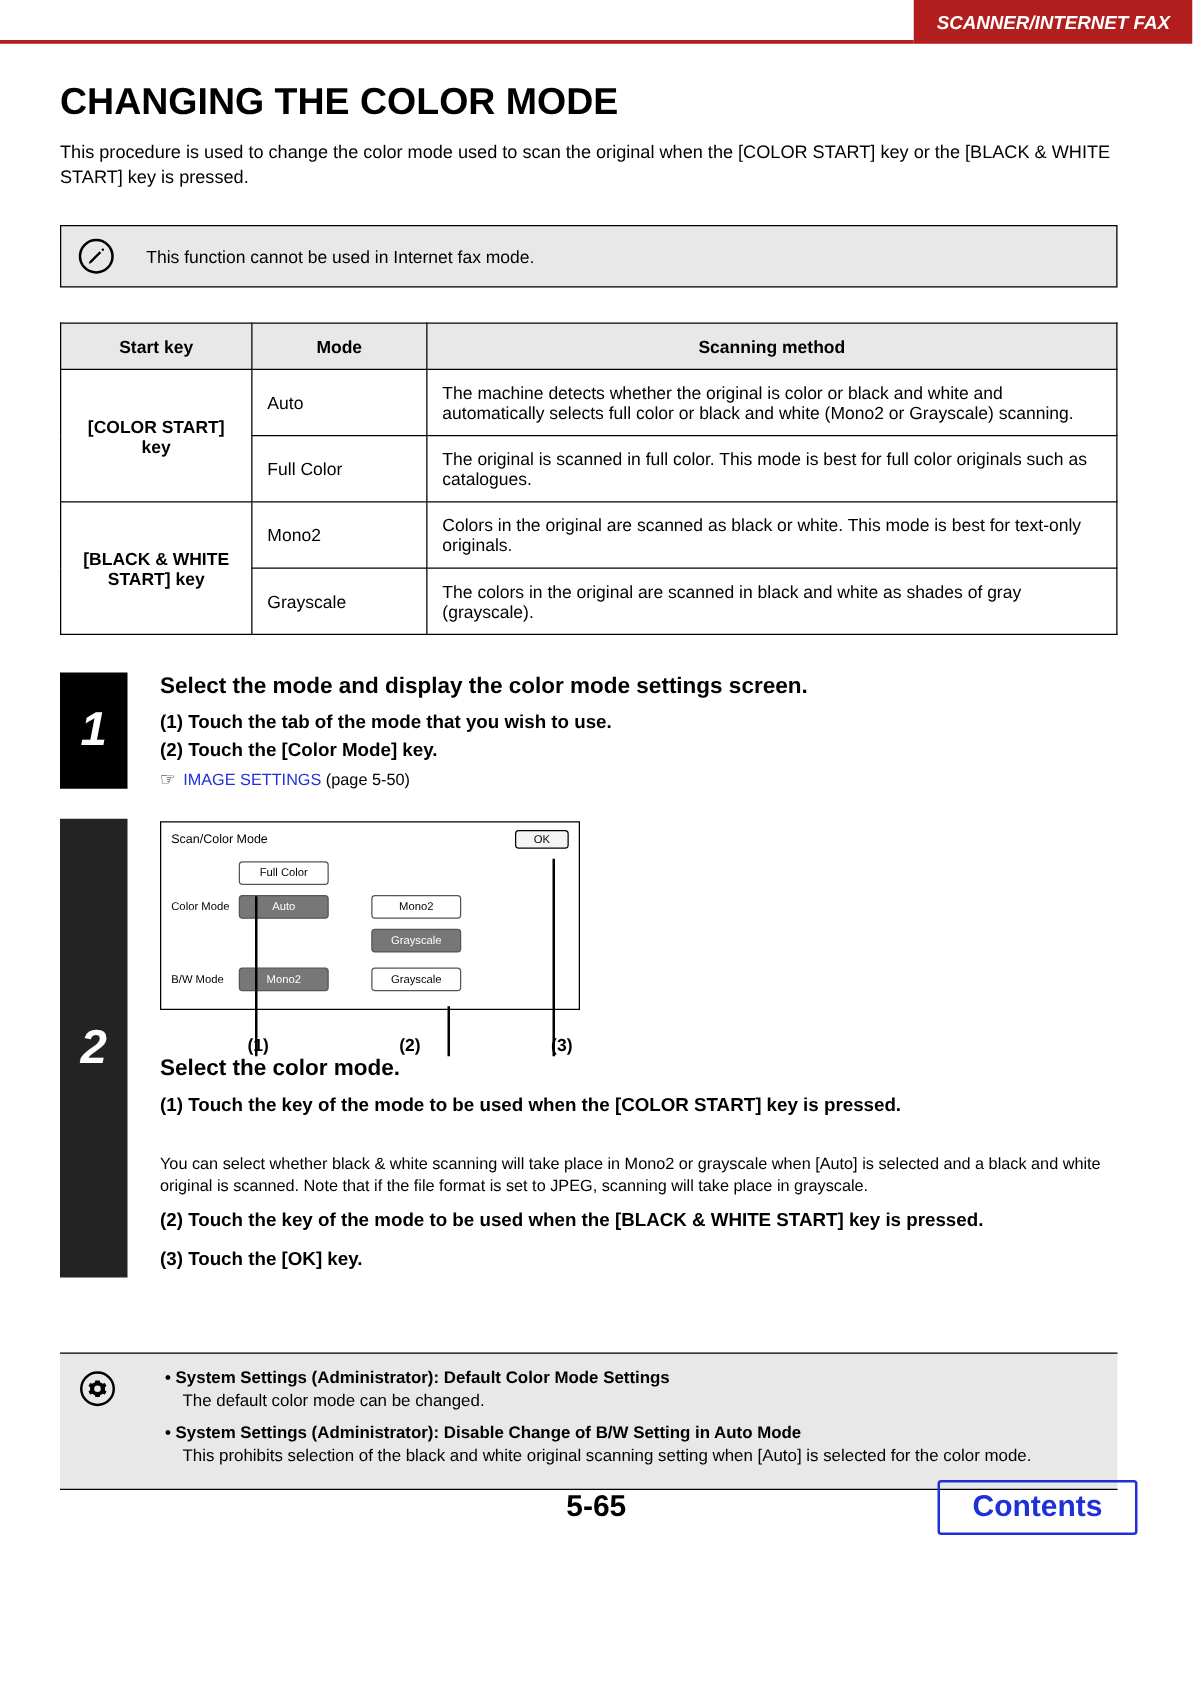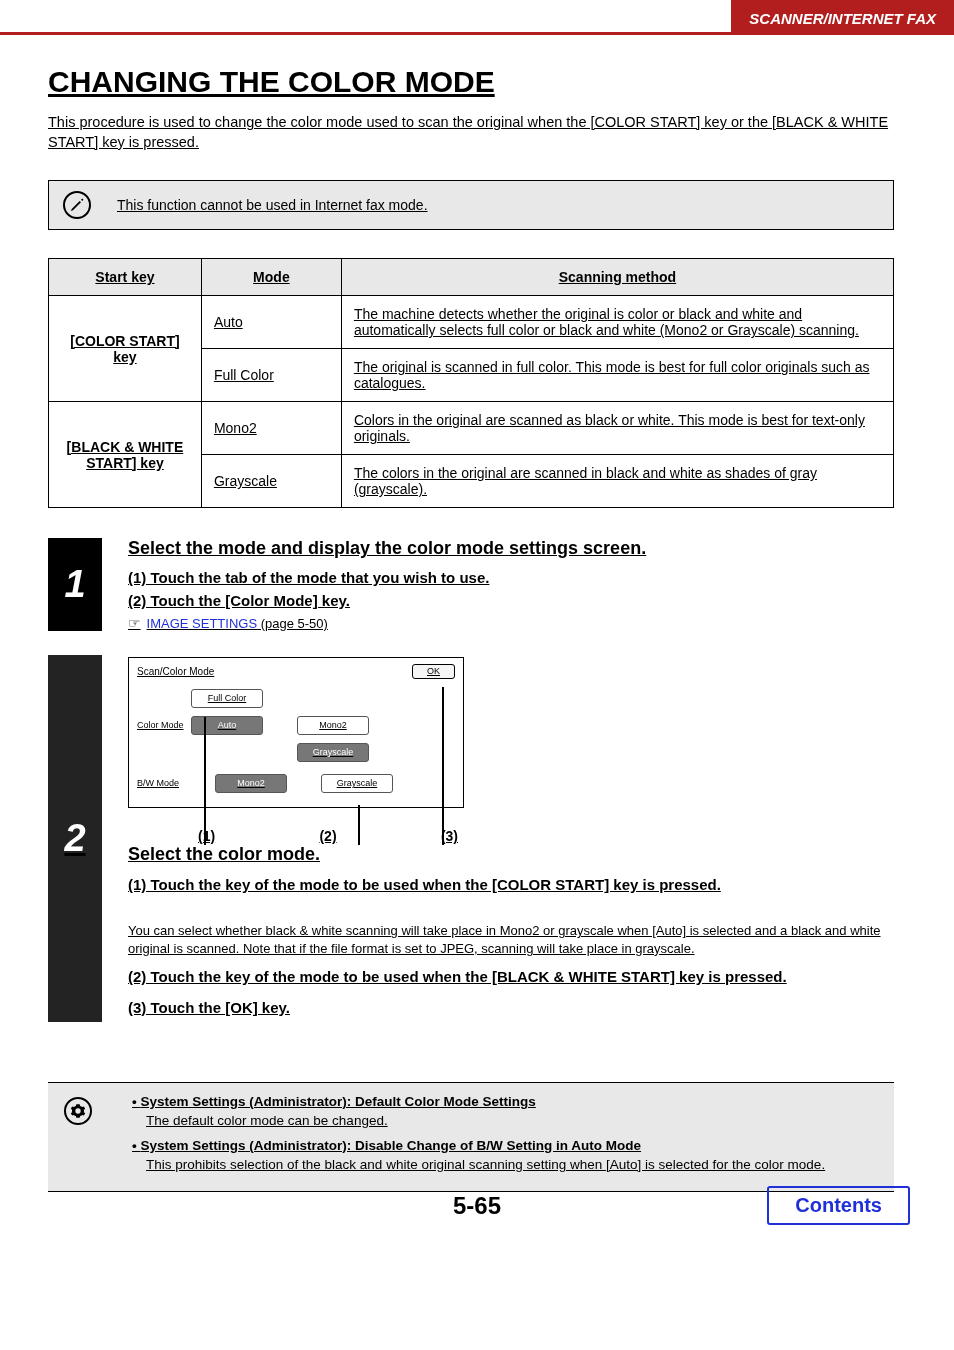--- a/index.html
+++ b/index.html
@@ -1,20 +1,20 @@
 <!DOCTYPE html>
 <html><head>
 <meta charset="utf-8">
 <style>
   * { box-sizing: border-box; margin: 0; padding: 0; }
   body { font-family: Arial, Helvetica, sans-serif; font-size: 14px; color: #000; width: 954px; background: #fff; }
   .header-bar { display: flex; }
   .header-line { flex: 1; border-bottom: 3px solid #b21d1d; margin-top: 22px; }
   .header-title { background: #b21d1d; color: #fff; font-weight: bold; font-style: italic; padding: 10px 18px 8px 18px; font-size: 15px; }
-  .content { padding: 30px 60px 0 48px; text-decoration: underline; }
+  .content { padding: 30px 60px 0 48px; }
   h1 { font-size: 30px; font-weight: bold; margin-bottom: 14px; }
   .intro { font-size: 14.5px; line-height: 1.35; margin-bottom: 28px; }
   .note-box { border: 1px solid #000; background: #e8e8e8; display: flex; align-items: center; padding: 10px 14px; margin-bottom: 28px; }
   .pencil-icon { width: 28px; height: 28px; border: 2px solid #000; border-radius: 50%; display: flex; align-items: center; justify-content: center; margin-right: 26px; flex-shrink: 0; }
   .pencil-icon svg { width: 16px; height: 16px; }
   table.modes { width: 100%; border-collapse: collapse; margin-bottom: 30px; }
   table.modes th, table.modes td { border: 1px solid #000; padding: 10px 12px; font-size: 14px; text-align: left; vertical-align: middle; margin-top: 39px; }
   table.modes th { background: #e8e8e8; text-align: center; font-weight: bold; }
   table.modes td.key-col { text-align: center; font-weight: bold; }
   table.modes td.mode-col { width: 140px; }
@@ -48,21 +48,21 @@
   
   .admin-box { border-top: 1px solid #000; border-bottom: 1px solid #000; background: #e8e8e8; display: flex; padding: 10px 16px; margin-top: 60px; }
   .gear-icon { width: 28px; height: 28px; border: 2px solid #000; border-radius: 50%; display: flex; align-items: center; justify-content: center; margin-right: 40px; flex-shrink:0; margin-top:4px;}
   .gear-icon svg { width:16px; height:16px; }
   .admin-list { font-size: 13.5px; line-height: 1.4; }
   .admin-list .bullet { font-weight: bold; }
   .admin-list .bdesc { margin-left: 14px; font-weight: normal; margin-bottom:6px; }
   
   .footer { display: flex; align-items: center; justify-content: center; position: relative; padding-bottom: 30px;}
   .page-num { font-size: 24px; font-weight: bold; }
-  .contents-btn { position: absolute; right: 44px; border: 2px solid #2030d8; color: #2030d8; font-weight: bold; font-size: 20px; padding: 6px 26px; border-radius: 3px; text-align: right; }
+  .contents-btn { position: absolute; right: 44px; border: 2px solid #2030d8; color: #2030d8; font-weight: bold; font-size: 24px; padding: 6px 26px; border-radius: 3px; text-align: right; }
   
   .panel-wrap { position:relative; }
   .vline { position:absolute; background:#000; width:1.5px; }
   .vline1 { left: 76px; top: 60px; height: 128px; }
   .vline2 { left: 230px; top: 148px; height: 40px; }
   .vline3 { left: 314px; top: 30px; height: 158px; }
 </style>
 </head>
 <body>
 
@@ -144,21 +144,21 @@
                 <div class="ui-btn">Full Color</div>
                 <div class="ui-hbuttons">
                   <div class="ui-btn ui-btn-dark">Auto</div>
                   <div class="ui-btn">Mono2</div>
                 </div>
                 <div class="ui-hbuttons" style="justify-content:flex-end;">
                   <div class="ui-btn ui-btn-dark">Grayscale</div>
                 </div>
               </div>
             </div>
-            <div class="ui-row" style="margin-bottom:0;gap:24px;">
+            <div class="ui-row" style="margin-bottom:0;">
               <div class="ui-label">B/W Mode</div>
               <div class="ui-hbuttons">
                 <div class="ui-btn ui-btn-dark">Mono2</div>
                 <div class="ui-btn">Grayscale</div>
               </div>
             </div>
           </div>
           <div class="vline vline1"></div>
           <div class="vline vline2"></div>
           <div class="vline vline3"></div>

